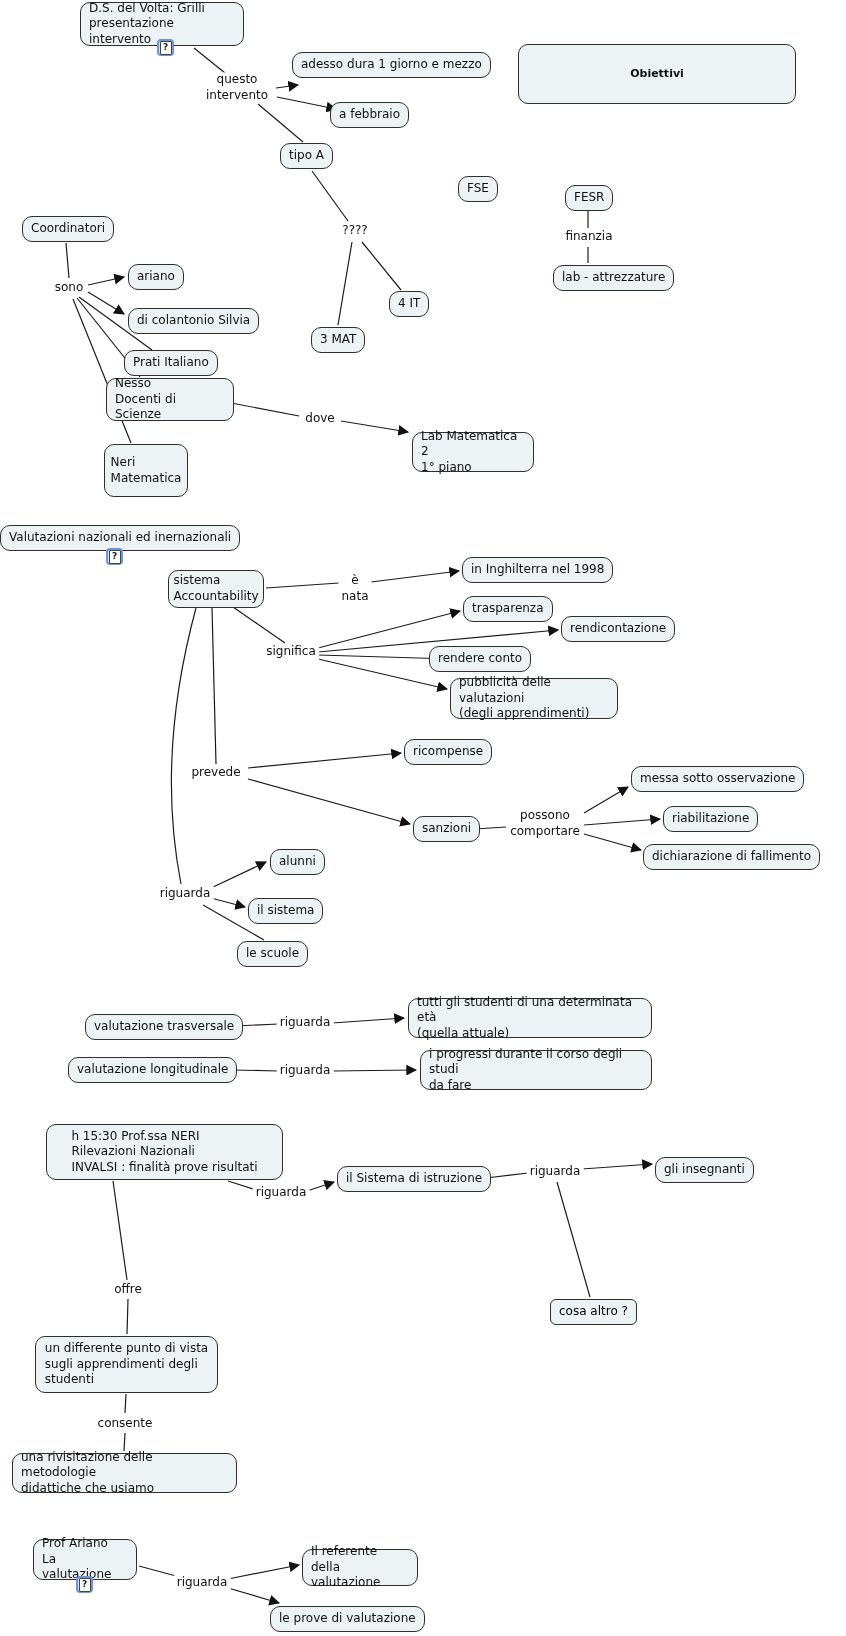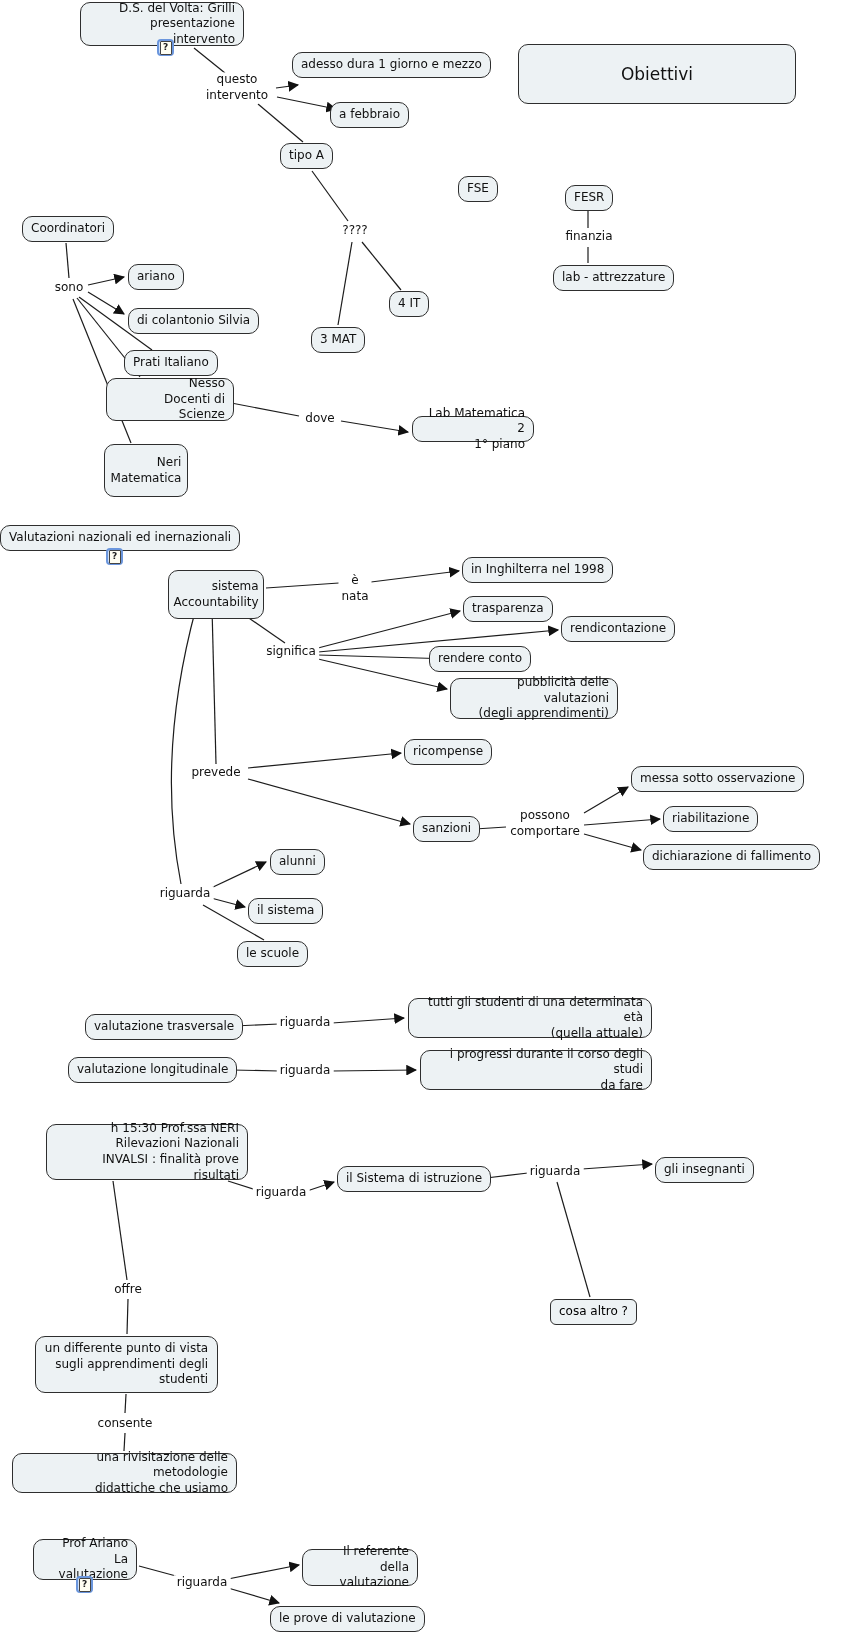--- a/index.html
+++ b/index.html
@@ -6,32 +6,32 @@
   .canvas {
     position:relative; width:846px; height:1636px; background:#ffffff;
     font-family:"DejaVu Sans", sans-serif; font-size:12px; color:#111;
     overflow:hidden;
   }
   .edges { position:absolute; left:0; top:0; z-index:1; }
   .box {
     position:absolute; z-index:2;
     background:#edf2f4; border:1px solid #2e2e2e; border-radius:10px;
     display:flex; align-items:center; justify-content:center;
-    text-align:right; white-space:pre-line; line-height:1.3;
+    text-align:left; white-space:pre-line; line-height:1.3;
     padding:3px 8px; box-sizing:border-box;
   }
   .nw { white-space:nowrap; height:26px; }
   .lbl {
     position:absolute; z-index:2; transform:translate(-50%,-50%);
     background:#ffffff; padding:0 3px; text-align:center;
     white-space:pre-line; line-height:1.3;
   }
   .red { color:#000000;border-radius:6px; }
   .ob { flex-direction:column; }
-  .ob-title { font-weight:normal; font-size:17px; }
+  .ob-title { font-weight:bold; font-size:11px; }
   .ob-body { font-size:12px; }
   .res-icon {
     position:absolute; z-index:3; width:17px; height:17px;
     border:2px solid #6b96dd; border-radius:4px; background:#cfe0f7;
     display:flex; align-items:center; justify-content:center; box-sizing:border-box;
   }
   .doc {
     display:flex; align-items:center; justify-content:center;
     width:10px; height:12px; background:#fffef2; border:1px solid #444;
     border-radius:1px; font-size:9px; font-weight:bold; color:#222; line-height:1;
@@ -124,29 +124,29 @@
   <div class="box nw" style="left:389px;top:291px">4 IT</div>
 
   <div class="box nw" style="left:22px;top:216px">Coordinatori</div>
   <div class="box nw" style="left:128px;top:264px">ariano</div>
   <div class="box nw" style="left:128px;top:308px">di colantonio Silvia</div>
   <div class="box nw" style="left:124px;top:350px">Prati Italiano</div>
   <div class="box" style="left:106px;top:378px;width:128px;height:43px">Nesso
 Docenti di Scienze</div>
   <div class="box" style="left:104px;top:444px;width:84px;height:53px">Neri
 Matematica</div>
-  <div class="box" style="left:412px;top:416px;width:122px;height:26px">Lab Matematica 2
+  <div class="box" style="left:412px;top:432px;width:122px;height:40px">Lab Matematica 2
 1° piano</div>
 
   <div class="box nw" style="left:0px;top:525px">Valutazioni nazionali ed inernazionali</div>
   <span class="res-icon" style="left:106px;top:548px">
       <span class="doc">?</span>
     </span>
 
-  <div class="box" style="left:168px;top:570px;width:96px;height:49px">sistema
+  <div class="box" style="left:168px;top:570px;width:96px;height:38px">sistema
 Accountability</div>
   <div class="box nw" style="left:462px;top:557px">in Inghilterra nel 1998</div>
   <div class="box nw" style="left:463px;top:596px">trasparenza</div>
   <div class="box nw" style="left:561px;top:616px">rendicontazione</div>
   <div class="box nw" style="left:429px;top:646px">rendere conto</div>
   <div class="box" style="left:450px;top:678px;width:168px;height:41px">pubblicità delle valutazioni
 (degli apprendimenti)</div>
 
   <div class="box nw" style="left:404px;top:739px">ricompense</div>
   <div class="box nw" style="left:413px;top:816px">sanzioni</div>
@@ -158,21 +158,21 @@
   <div class="box nw" style="left:248px;top:898px">il sistema</div>
   <div class="box nw" style="left:237px;top:941px">le scuole</div>
 
   <div class="box nw" style="left:85px;top:1014px">valutazione trasversale</div>
   <div class="box" style="left:408px;top:998px;width:244px;height:40px">tutti gli studenti di una determinata età
 (quella attuale)</div>
   <div class="box nw" style="left:68px;top:1057px">valutazione longitudinale</div>
   <div class="box" style="left:420px;top:1050px;width:232px;height:40px">i progressi durante il corso degli studi
 da fare</div>
 
-  <div class="box" style="left:46px;top:1124px;width:202px;height:56px">h 15:30 Prof.ssa NERI
+  <div class="box" style="left:46px;top:1124px;width:237px;height:56px">h 15:30 Prof.ssa NERI
 Rilevazioni Nazionali
 INVALSI : finalità prove risultati</div>
   <div class="box nw" style="left:337px;top:1166px">il Sistema di istruzione</div>
   <div class="box nw" style="left:655px;top:1157px">gli insegnanti</div>
   <div class="box nw red" style="left:550px;top:1299px">cosa altro ?</div>
 
   <div class="box" style="left:35px;top:1336px;width:183px;height:57px">un differente punto di vista
 sugli apprendimenti degli
 studenti</div>
   <div class="box" style="left:12px;top:1453px;width:225px;height:40px">una rivisitazione delle metodologie

